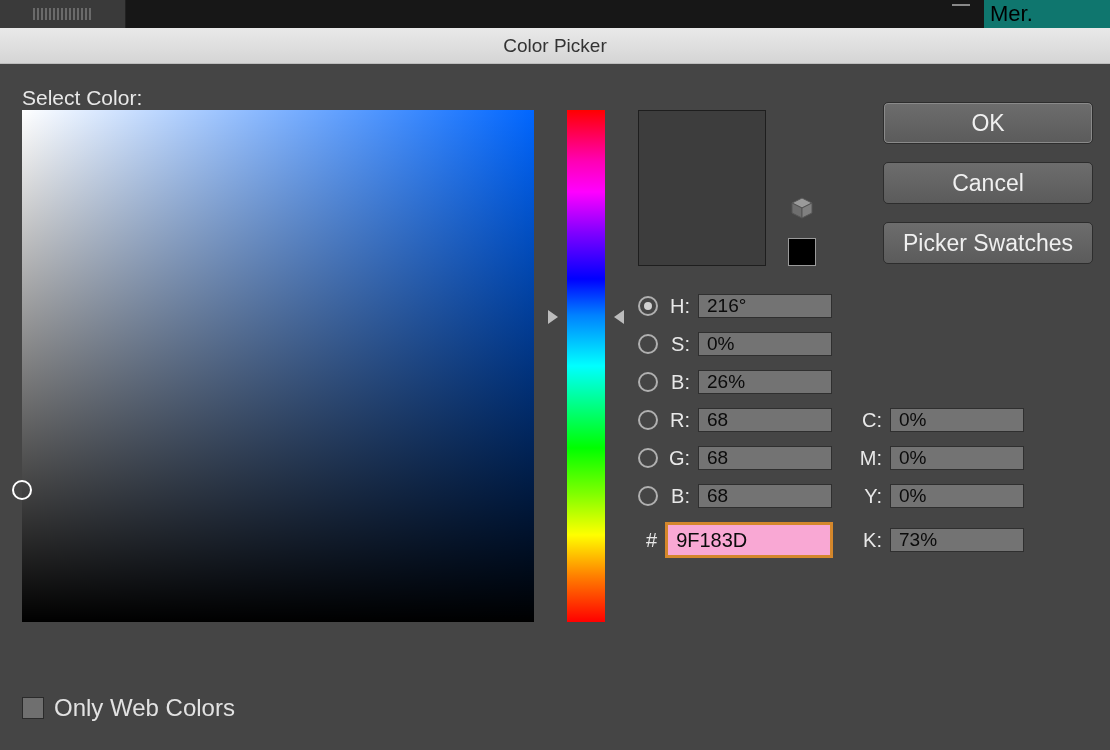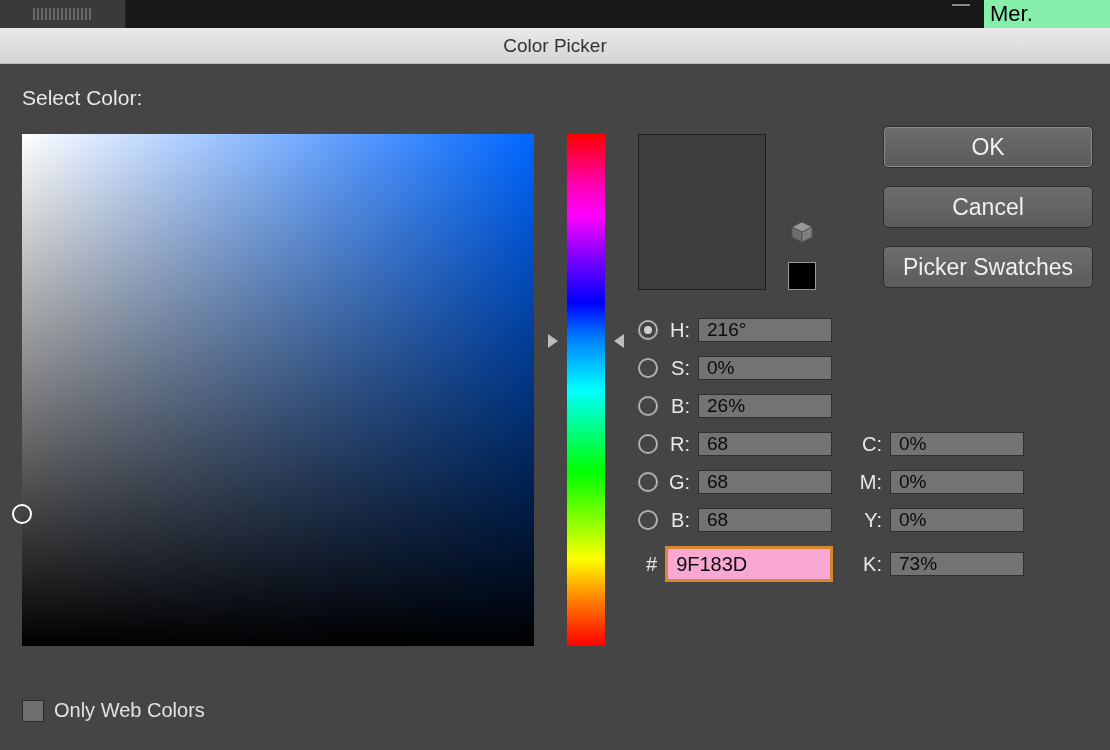--- a/index.html
+++ b/index.html
@@ -33,21 +33,21 @@
       width: 60px;
       height: 12px;
       background: repeating-linear-gradient(90deg,#6a6a6a 0 2px,#3a3a3a 2px 4px);
     }
     .top-right {
       position: absolute;
       right: 0;
       top: 0;
       width: 126px;
       height: 28px;
-      background: #86efac;
+      background: #0f766e;
       color: #000;
       font-size: 22px;
       display: flex;
       align-items: center;
       padding-left: 6px;
     }
     .minimize {
       position: absolute;
       right: 140px;
       top: 4px;
@@ -77,21 +77,21 @@
       top: 64px;
       left: 0;
       width: 100%;
       height: 686px;
       background: #454545;
       color: #e8e8e8;
       padding: 22px;
     }
     .select-label {
       font-size: 21px;
-      margin-bottom: 24px;
+      margin-bottom: 0;
       display: block;
     }
 
     .content {
       display: flex;
       gap: 28px;
       align-items: flex-start;
     }
 
     
@@ -275,21 +275,21 @@
       font-family:inherit;
     }
 
     .web-colors {
       position: absolute;
       left: 22px;
       bottom: 28px;
       display: flex;
       align-items: center;
       gap: 10px;
-      font-size: 20px;
+      font-size: 24px;
       color: #e2e2e2;
     }
     .chk {
       width: 22px;
       height: 22px;
       background: #6f6f6f;
       border: 1px solid #2a2a2a;
       display:inline-block;
       cursor:pointer;
     }

